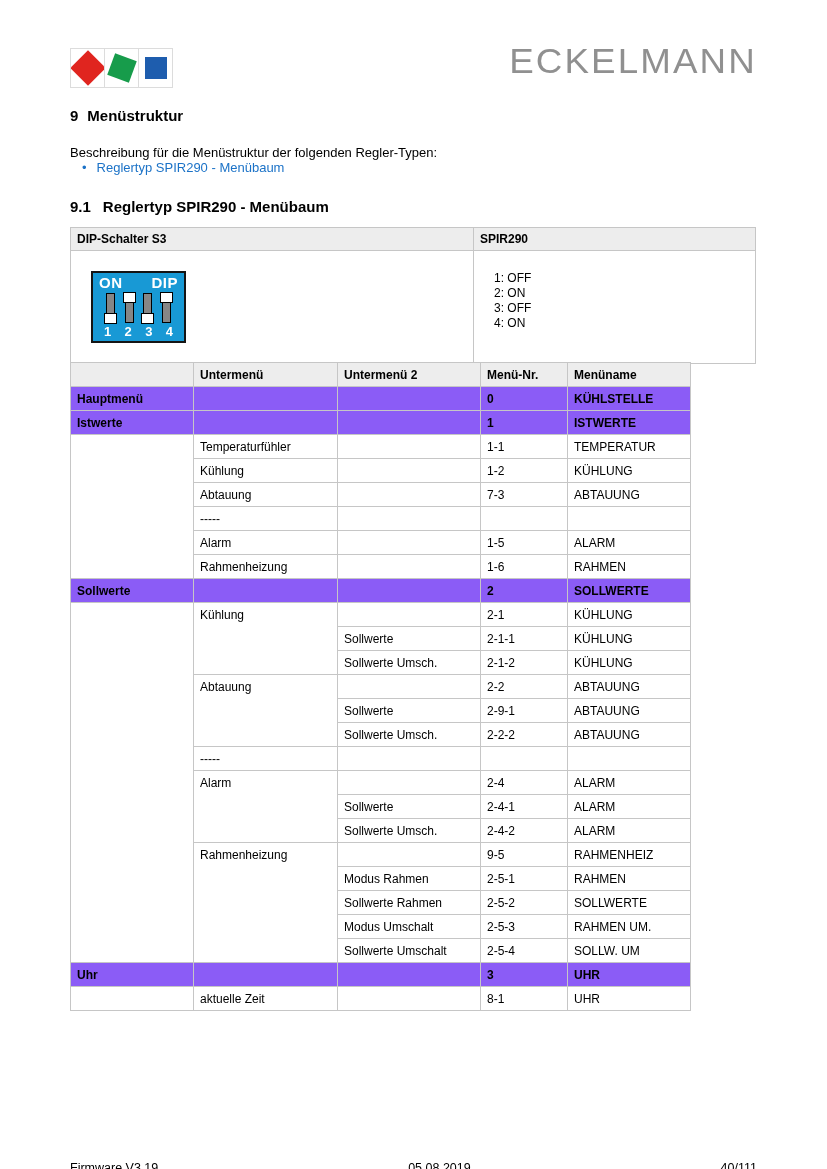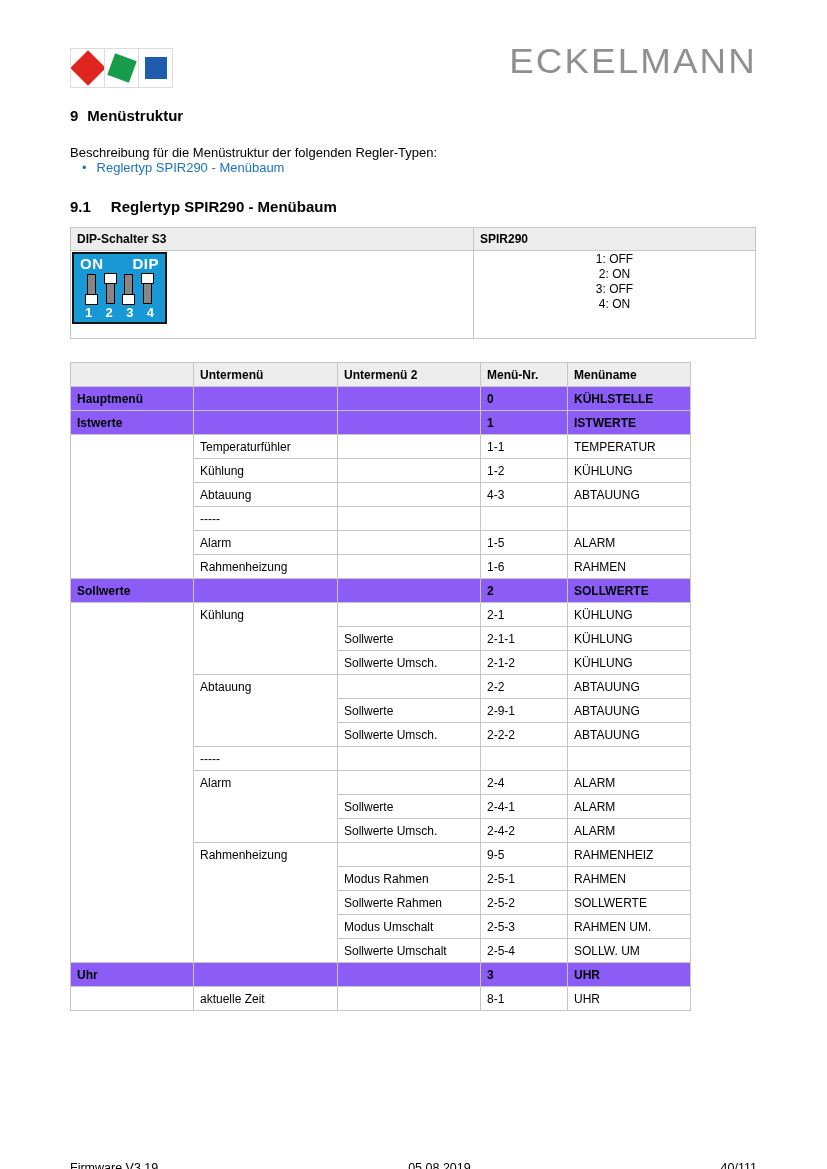--- a/index.html
+++ b/index.html
@@ -26,31 +26,31 @@
     font-size: 35px; font-weight: 400; color: #909090; letter-spacing: 2px;
     transform: scale(1.05,1); transform-origin: right top;
   }
 
   
   .h1 { position: absolute; left: 70px; top: 107px; font-size: 15px; font-weight: bold; display: flex; gap: 9px; }
   .intro { position: absolute; left: 70px; top: 138px; font-size: 13px; margin-top: 7px; }
   .bullet-line { position: absolute; left: 82px; top: 160px; font-size: 13px; display: flex; gap: 10px; align-items: baseline; }
   .bullet { color: #1b72c7; font-size: 13px; }
   .doc-link { color: #1b72c7; text-decoration: none; }
-  .h2 { position: absolute; left: 70px; top: 198px; font-size: 15px; font-weight: bold; display: flex; gap: 20px; }
+  .h2 { position: absolute; left: 70px; top: 198px; font-size: 15px; font-weight: bold; display: flex; gap: 12px; }
 
   
   table { border-collapse: collapse; }
   th, td { border: 1px solid #c6c6c6; font-size: 12px; }
   th { background: #ededed; text-align: left; font-weight: bold; }
 
   .table1 { position: absolute; left: 70px; top: 227px; width: 685px; table-layout: fixed; }
   .table1 th { padding: 4px 6px; margin-left: 19px; }
-  .table1 td { vertical-align: top; padding: 1px; height: 88px; }
-  .settings-line { line-height: 15px; text-align: center; }
+  .table1 td { vertical-align: top; padding: 20px; height: 88px; }
+  .settings-line { line-height: 15px; }
 
   .table2 { position: absolute; left: 70px; top: 362px; width: 620px; table-layout: fixed; }
   .table2 th, .table2 td { height: 24px; padding: 0 6px; vertical-align: middle; }
   .table2 tr.section td { background: #8b5cf6; font-weight: bold; }
   .table2 td.vtop { vertical-align: top; padding-top: 5px; }
 
   
   .dip {
     width: 95px; height: 72px; background: #1899d5; border: 2px solid #141414;
     color: #fff; font-weight: bold; padding: 1px 4px 0;
@@ -197,21 +197,21 @@
   </tr>
   <tr>
     <td>Kühlung</td>
     <td></td>
     <td>1-2</td>
     <td>KÜHLUNG</td>
   </tr>
   <tr>
     <td>Abtauung</td>
     <td></td>
-    <td>4-3</td>
+    <td>7-3</td>
     <td>ABTAUUNG</td>
   </tr>
   <tr>
     <td>-----</td>
     <td></td>
     <td></td>
     <td></td>
   </tr>
   <tr>
     <td>Alarm</td>

